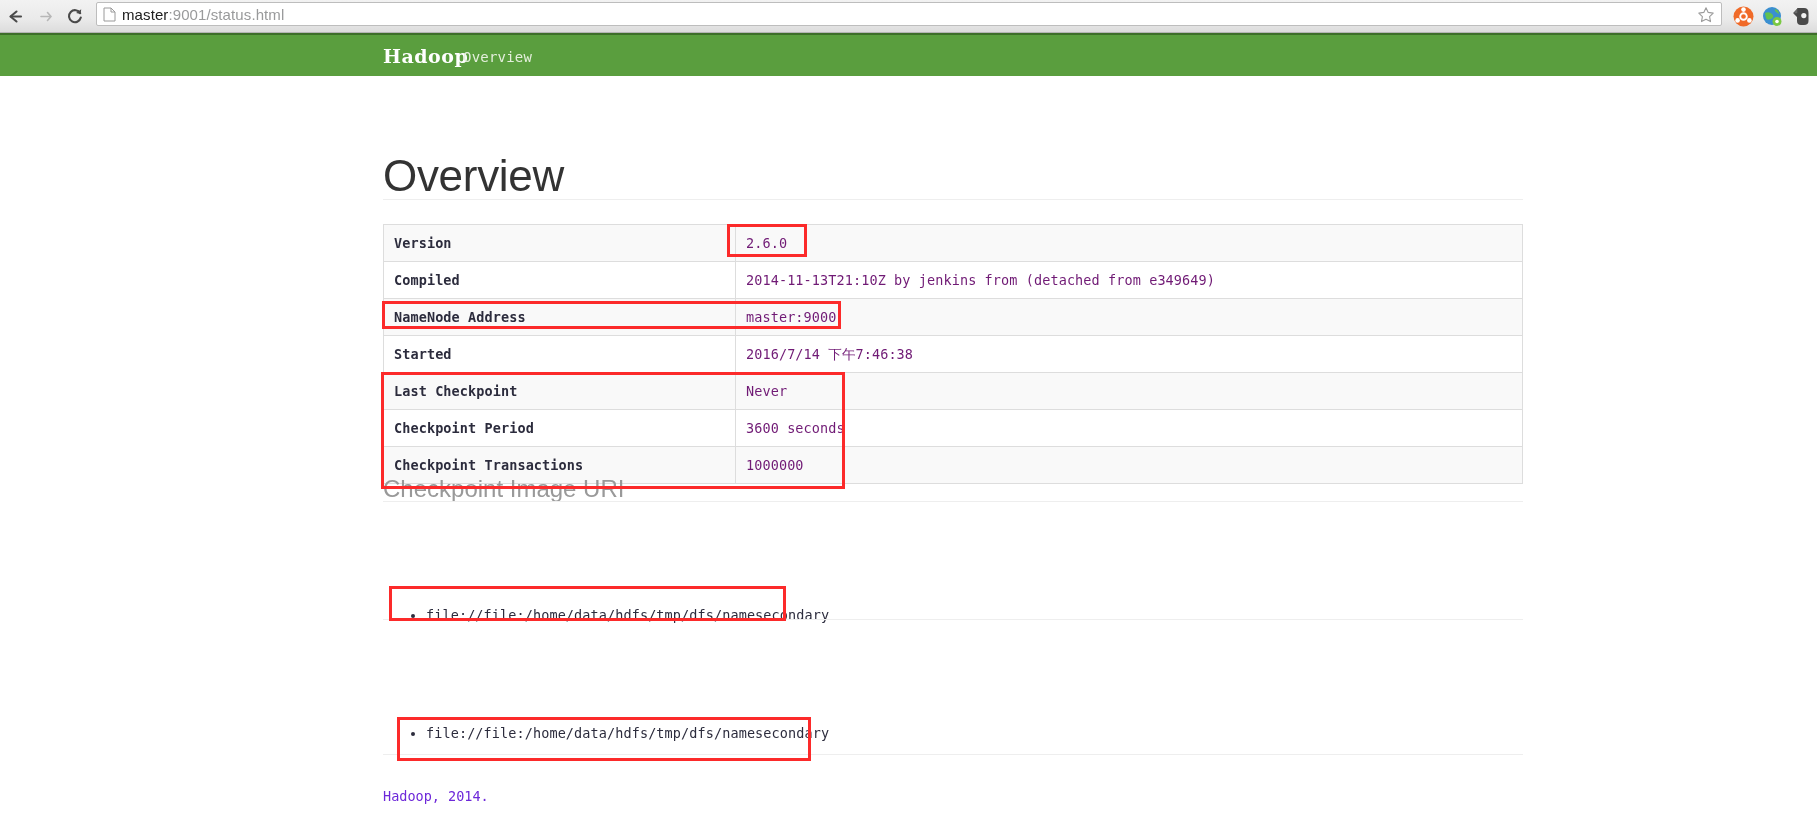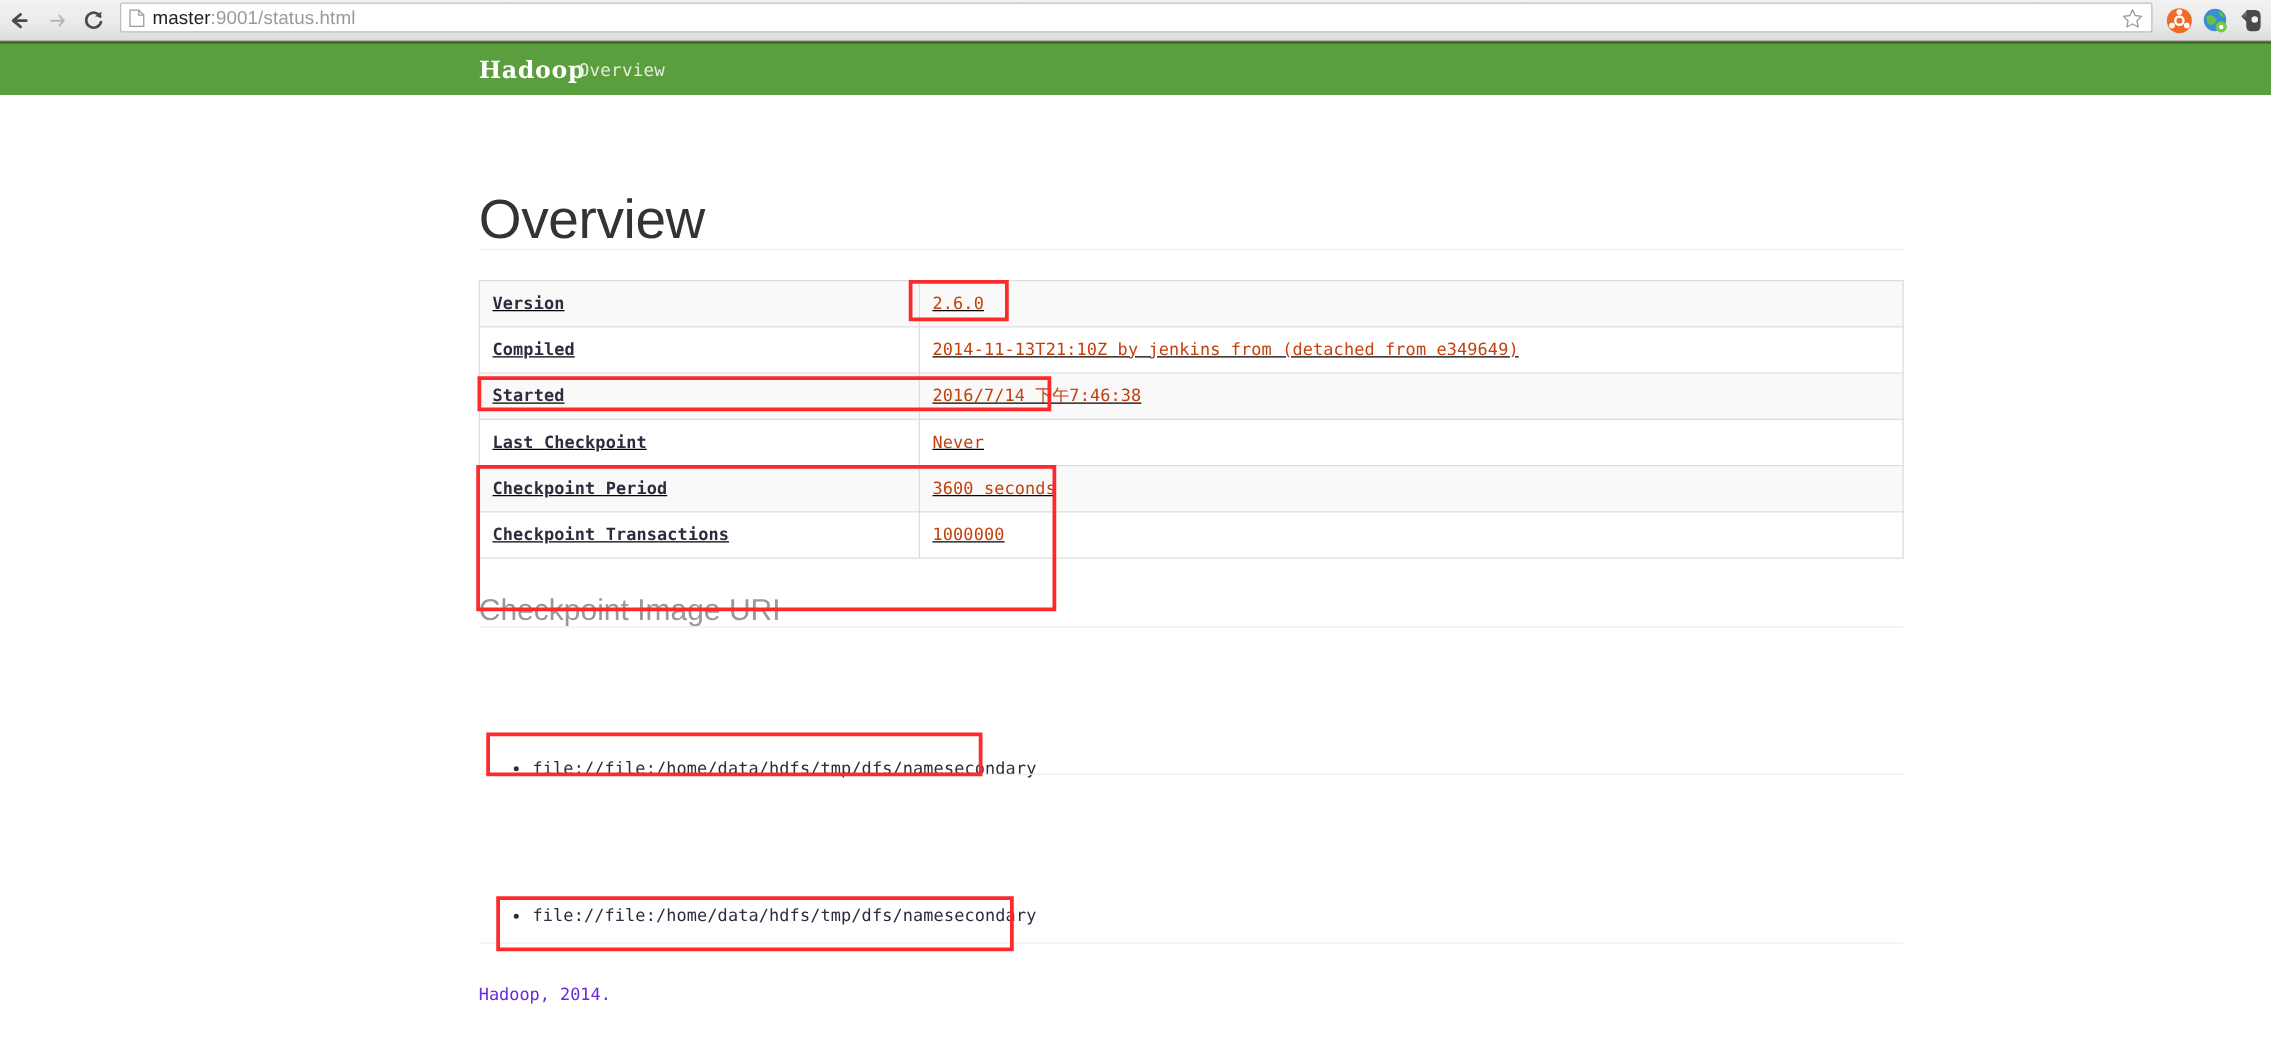--- a/index.html
+++ b/index.html
@@ -121,42 +121,41 @@
   }
 
   
   #overview-table {
     position: absolute;
     left: 383px;
     top: 148px;
     width: 1140px;
     border-collapse: collapse;
     table-layout: fixed;
-    text-decoration: underline;
   }
   #overview-table td {
     height: 37px;
     padding: 0 0 0 10px;
     border: 1px solid #dddddd;
     font-family: "DejaVu Sans Mono", monospace;
     font-size: 13.5px;
     color: #2c2c3d;
     vertical-align: middle;
     line-height: 1.1;
   }
   #overview-table tr:nth-child(odd) td { background: #f9f9f9; }
   #overview-table tr:nth-child(even) td { background: #ffffff; }
   #overview-table td.k {
     width: 352px;
     font-weight: bold;
     letter-spacing: 0.1px;
   }
   #overview-table td.v {
     font-weight: normal;
-    color: #c2410c;
+    color: #701a75;
     letter-spacing: 0.1px;
   }
 
   
   .section-head {
     position: absolute;
     left: 383px;
     font-family: "Liberation Sans", sans-serif;
     font-size: 24px;
     font-weight: normal;
@@ -290,20 +289,24 @@
     <tbody>
       <tr>
         <td class="k">Version</td>
         <td class="v">2.6.0</td>
       </tr>
       <tr>
         <td class="k">Compiled</td>
         <td class="v">2014-11-13T21:10Z by jenkins from (detached from e349649)</td>
       </tr>
       <tr>
+        <td class="k">NameNode Address</td>
+        <td class="v">master:9000</td>
+      </tr>
+      <tr>
         <td class="k">Started</td>
         <td class="v">2016/7/14 下午7:46:38</td>
       </tr>
       <tr>
         <td class="k">Last Checkpoint</td>
         <td class="v">Never</td>
       </tr>
       <tr>
         <td class="k">Checkpoint Period</td>
         <td class="v">3600 seconds</td>

